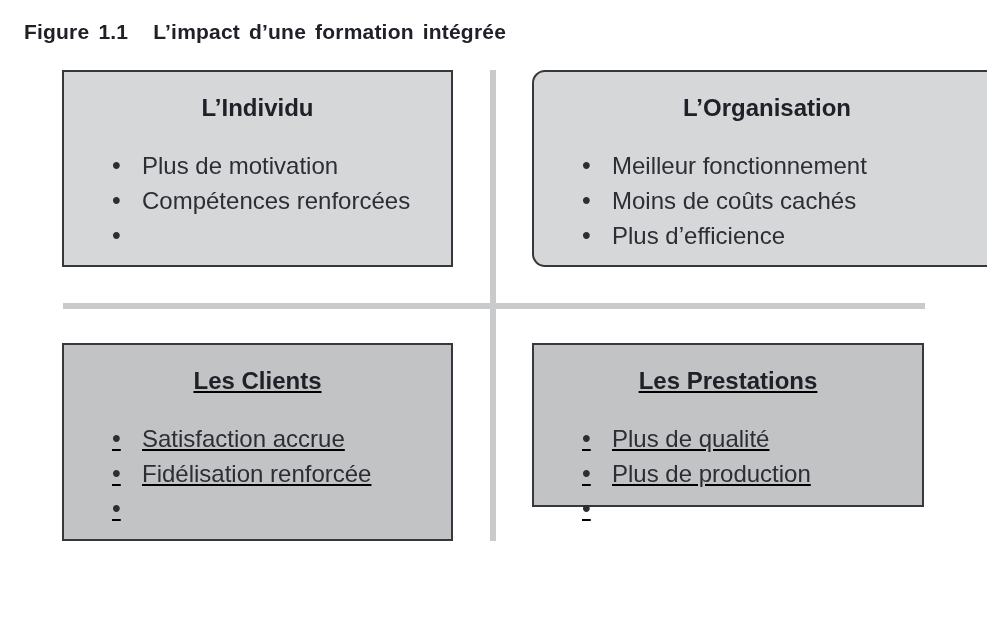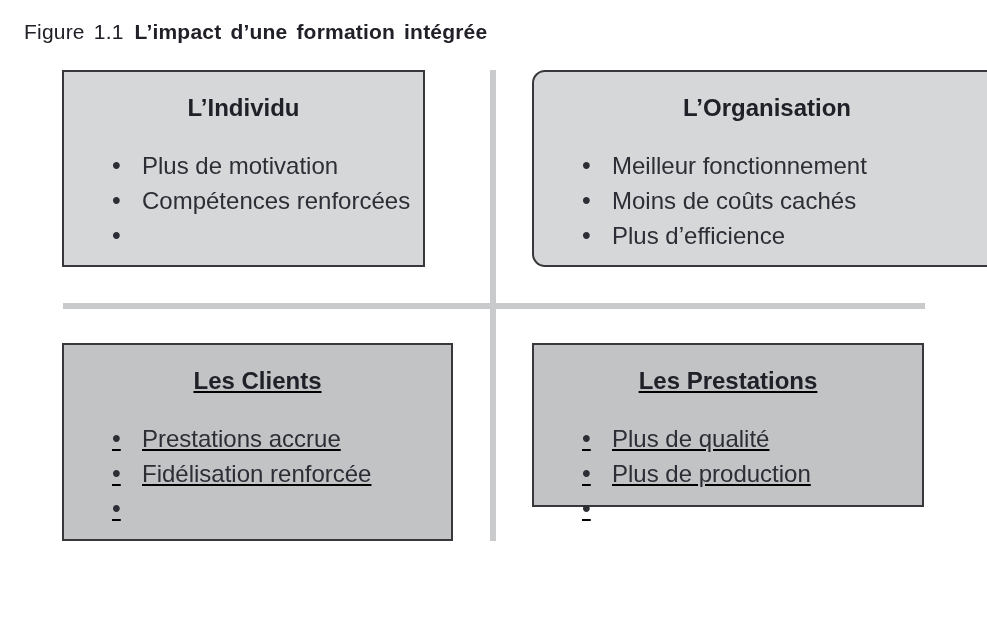--- a/index.html
+++ b/index.html
@@ -5,29 +5,29 @@
   html,body { margin:0; padding:0; background:#ffffff; }
   .page {
     position:relative; width:987px; height:622px; background:#ffffff;
     font-family:"Liberation Sans", sans-serif; overflow:hidden;
   }
   .caption {
     position:absolute; left:24px; top:20px; font-size:21px;
     color:var(--heading-text,#202028); letter-spacing:0.2px; word-spacing:3px;
     white-space:nowrap;
   }
-  .caption .label { font-weight:400; }
-  .caption .title { font-weight:700; margin-left:11px; }
+  .caption .label { font-weight:700; }
+  .caption .title { font-weight:700; margin-left:25px; }
   .box {
     position:absolute; box-sizing:border-box;
     border:2px solid var(--box-border,#38383c);
   }
   .box.top { background:var(--top-box-bg,#d6d7d8); }
   .box.bottom { background:var(--bottom-box-bg,#c2c3c5);text-decoration:underline; }
-  .q1 { left:62px;  top:70px;  width:363px; height:197px; }
+  .q1 { left:62px;  top:70px;  width:391px; height:197px; }
   .q2 { left:532px; top:70px;  width:470px; height:197px;border-radius:13px; }
   .q3 { left:62px;  top:343px; width:391px; height:198px; }
   .q4 { left:532px; top:343px; width:392px; height:164px; }
   .box h2 {
     margin:22px 0 0 0; text-align:center; font-size:24px; line-height:28px;
     font-weight:700; color:var(--heading-text,#202028);
   }
   .box ul {
     list-style:none; margin:26px 0 0 0; padding:0 10px 0 48px;
     font-size:24px; line-height:35px; color:var(--body-text,#2c2d35);
@@ -83,21 +83,21 @@
   </section>
 
   <div class="divider vertical"></div>
   <div class="divider horizontal"></div>
 
   <section class="box bottom q3">
     <h2>Les Clients</h2>
     <ul>
       <li>
           <span class="dot">•</span>
-          <span>Prestations accrue</span>
+          <span>Satisfaction accrue</span>
         </li>
       <li>
           <span class="dot">•</span>
           <span>Fidélisation renforcée</span>
         </li>
       <li>
           <span class="dot">•</span>
         </li>
     </ul>
   </section>

